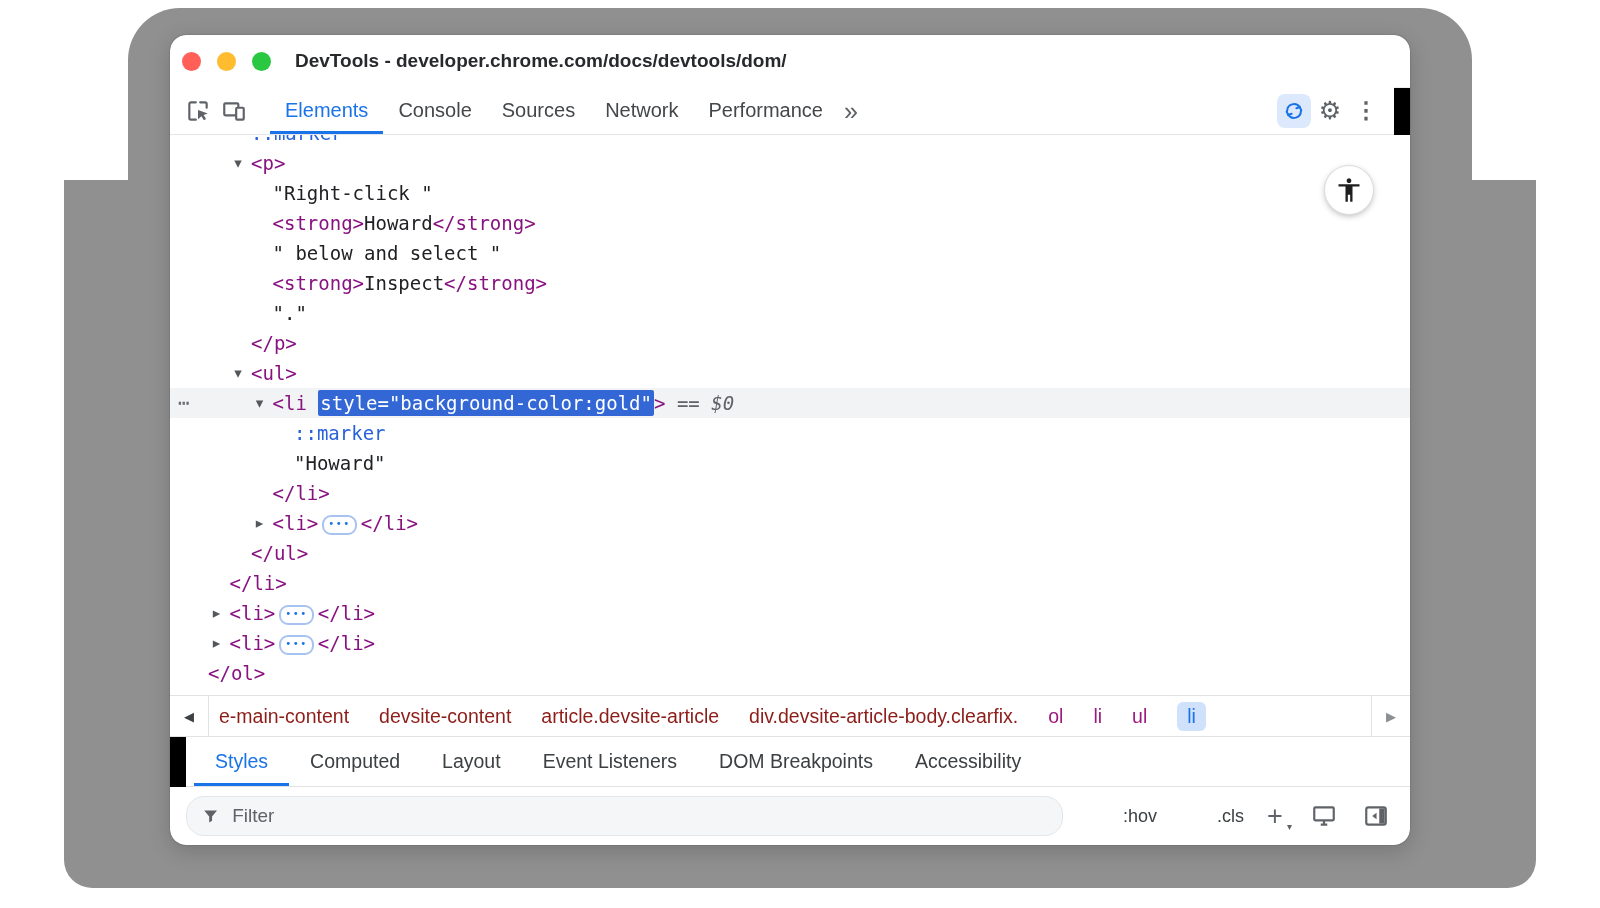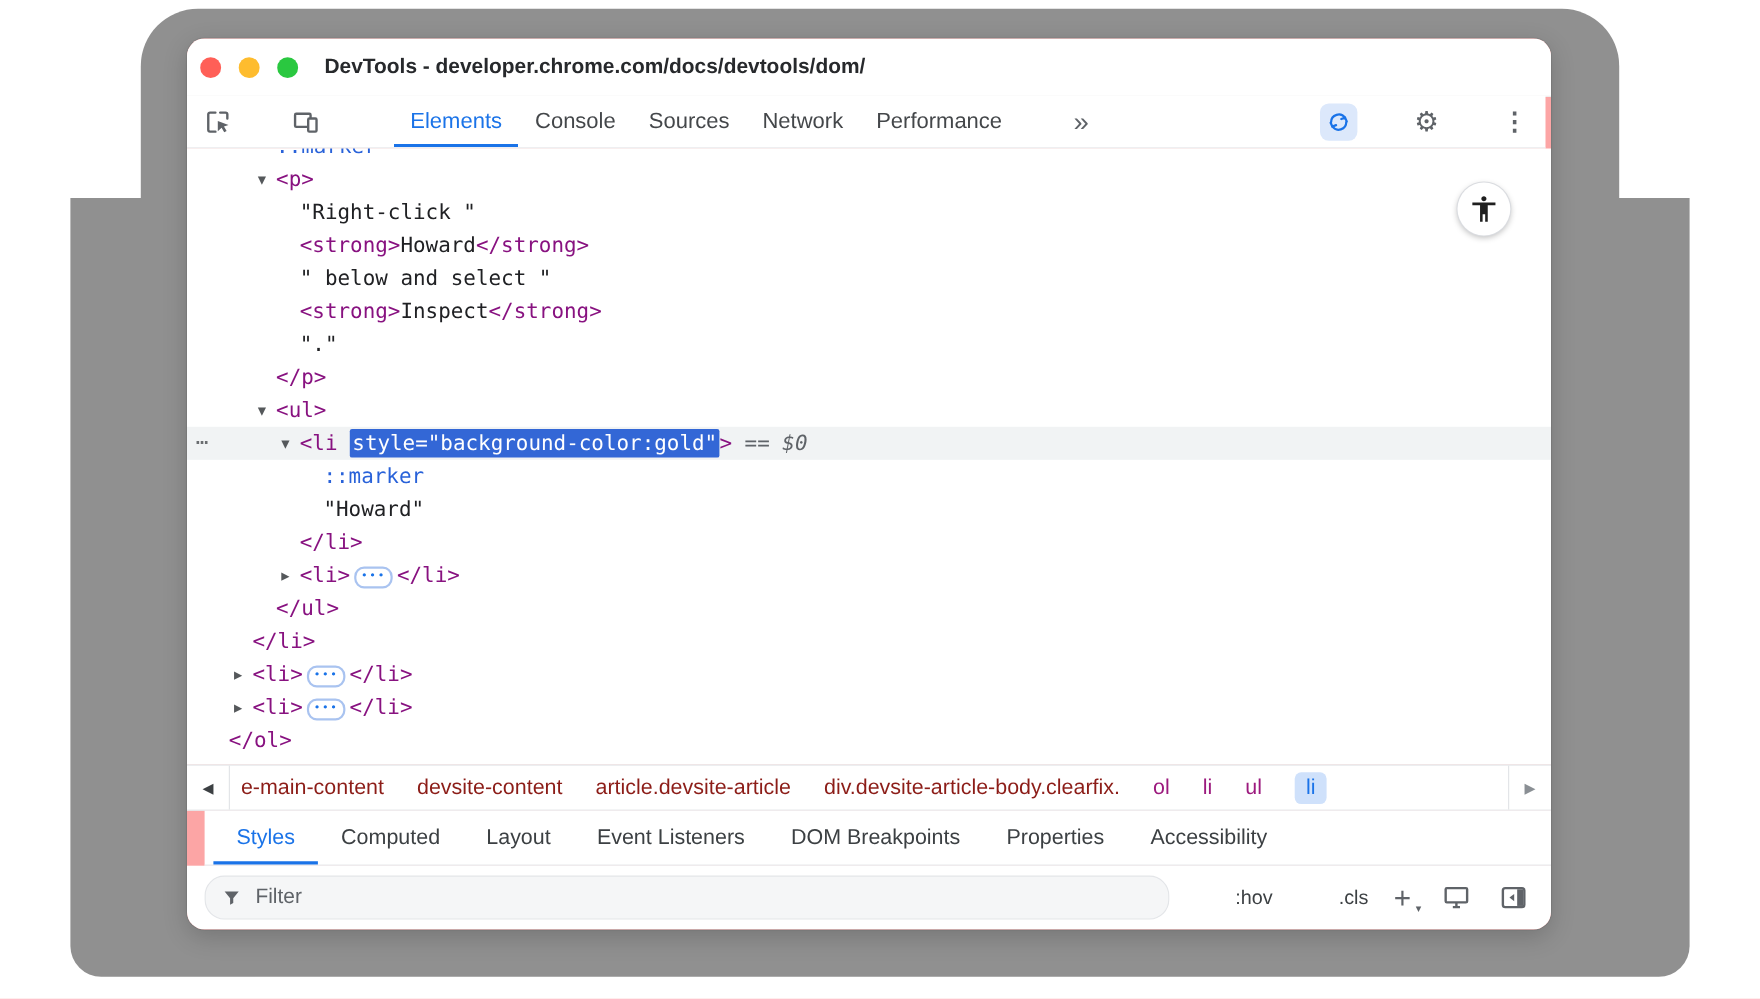--- a/index.html
+++ b/index.html
@@ -3,32 +3,32 @@
 <meta charset="utf-8">
 <style>
   html,body{margin:0;padding:0;}
   body{width:1600px;height:908px;background:#ffffff;position:relative;overflow:hidden;
        font-family:"Liberation Sans", sans-serif;color:#202124;}
   .stage{position:absolute;inset:0;}
   
   .bg-top{position:absolute;left:128px;top:8px;width:1344px;height:180px;background:#909090;border-radius:52px 52px 0 0;}
   .bg-main{position:absolute;left:64px;top:180px;width:1472px;height:708px;background:#909090;border-radius:0 0 28px 28px;}
   
-  .window{position:absolute;left:170px;top:35px;width:1240px;height:810px;background:#fca5a5;
+  .window{position:absolute;left:170px;top:35px;width:1240px;height:810px;background:#000000;
           border-radius:16px;overflow:hidden;
           box-shadow:0 0 0 1px rgba(0,0,0,.07), 0 6px 22px rgba(0,0,0,.18);}
   .titlebar{position:absolute;top:0;left:0;right:0;height:52px;display:flex;align-items:center;
             border-bottom:1px solid #ededed;background:#fff;}
   .light{width:19px;height:19px;border-radius:50%;margin-left:16px;}
   .light.red{background:#ff5f57;margin-left:12px;}
   .light.yellow{background:#febc2e;}
   .light.green{background:#2ac840;}
   .win-title{font-weight:bold;font-size:19px;color:#27292c;margin-left:24px;white-space:nowrap;}
-  .toolbar{position:absolute;top:52px;left:0;right:5px;height:48px;display:flex;align-items:center;
-           border-bottom:1px solid #e3e5e8;padding:0 10px;background:#fff;box-sizing:border-box;gap:44px;}
+  .toolbar{position:absolute;top:52px;left:0;right:16px;height:48px;display:flex;align-items:center;
+           border-bottom:1px solid #e3e5e8;padding:0 10px;background:#fff;box-sizing:border-box;}
   .icon-btn{width:36px;height:36px;display:flex;align-items:center;justify-content:center;flex:0 0 auto;}
   #toolbar-tabs{display:flex;height:100%;margin-left:18px;}
   .tab{font-size:20px;color:#44474a;padding:0 15px;line-height:47px;height:47px;white-space:nowrap;cursor:default;}
   .tab.active{color:var(--accent,#1a73e8);box-shadow:inset 0 -3px 0 var(--accent,#1a73e8);}
   .more-tabs{font-size:25px;color:#5f6368;margin-left:6px;line-height:44px;}
   .tb-spacer{flex:1;}
   .chip{width:34px;height:34px;border-radius:8px;background:#dce8fb;display:flex;align-items:center;justify-content:center;}
   .gear{font-size:25px;color:#5f6368;}
   .kebab{font-size:23px;color:#5f6368;font-weight:bold;}
   
@@ -171,21 +171,20 @@
         </div>
       <span class="crumb-nav right">▶</span>
     </div>
 
     <div class="panel-tabs" id="panel-tabs">
         <div class="ptab active">Styles</div>
         <div class="ptab">Computed</div>
         <div class="ptab">Layout</div>
         <div class="ptab">Event Listeners</div>
         <div class="ptab">DOM Breakpoints</div>
-        <div class="ptab">Properties</div>
         <div class="ptab">Accessibility</div>
       </div>
 
     <div class="filter-row">
       <div class="filter-pill">
         <svg width="20" height="20" viewBox="0 0 24 24">
           <path d="M4 5h16l-6.2 7.6V18l-3.6 2v-7.4z" fill="#5f6368"></path>
         </svg>
         <input type="text" placeholder="Filter" style="">
       </div>

